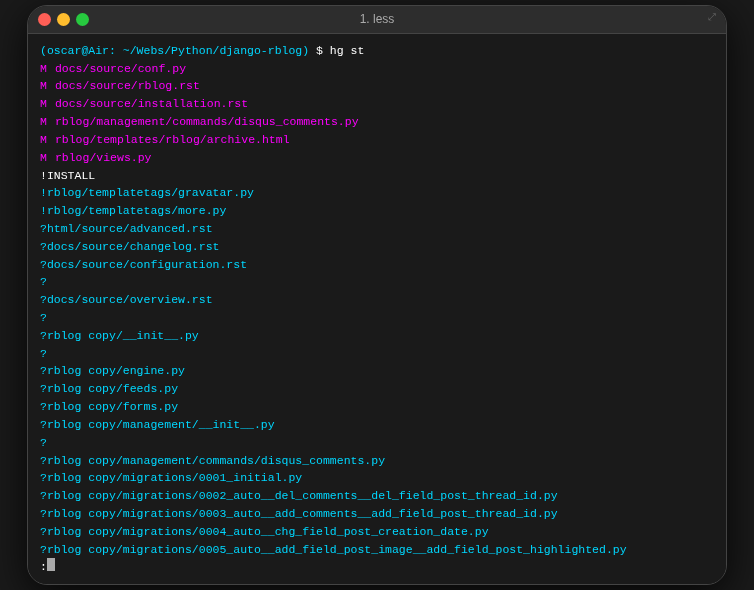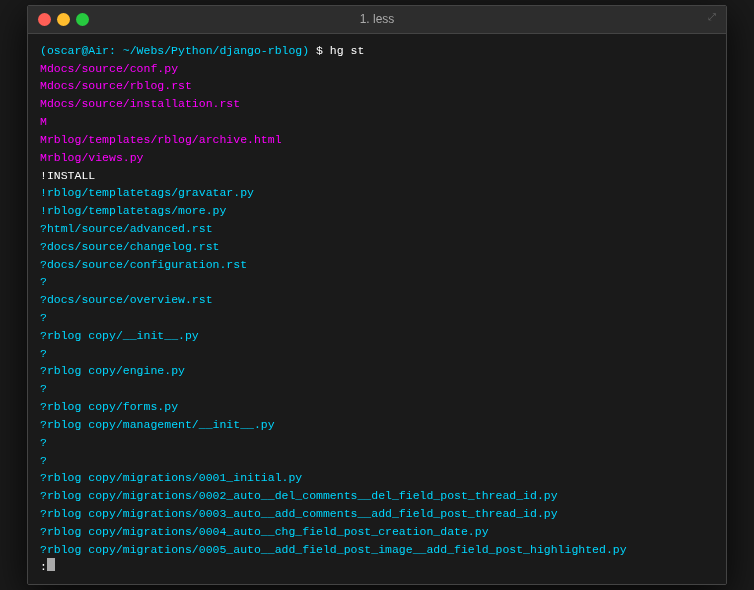--- a/index.html
+++ b/index.html
@@ -8,21 +8,21 @@
       display: flex;
       justify-content: center;
       align-items: center;
       width: 754px;
       height: 590px;
       font-family: 'Courier New', Courier, monospace;
     }
     .window {
       width: 700px;
       background: #1a1a1a;
-      border-radius: 2px;
+      border-radius: 20px;
       border: 1px solid #444;
       overflow: hidden;
       box-shadow: 0 10px 40px rgba(0,0,0,0.8);
     }
     .titlebar {
       background: #2d2d2d;
       height: 28px;
       display: flex;
       align-items: center;
       padding: 0 10px;
@@ -59,21 +59,21 @@
     .terminal {
       padding: 8px 12px 8px 12px;
       background: #1a1a1a;
       font-size: 11.5px;
       line-height: 1.55;
       overflow: hidden;
     }
     .line { display: flex; flex-wrap: nowrap; text-align: right; }
     .prompt { color: #ffffff; white-space: pre; }
     .prompt-user { color: #00d7ff; }
-    .path-m { color: #ff00ff; }
+    .path-m { color: #ff00ff; margin-left: 8px; }
     .path-excl { color: #00d7ff; }
     .path-q { color: #00d7ff; }
     .cursor {
       display: inline-block;
       background: #aaaaaa;
       width: 8px;
       height: 13px;
       vertical-align: text-bottom;
     }
     span.white { color: #ffffff; }
@@ -105,20 +105,21 @@
     <div class="line">
         <span class="magenta">M</span>
         <span class="path-m"> docs/source/rblog.rst</span>
       </div>
     <div class="line">
         <span class="magenta">M</span>
         <span class="path-m"> docs/source/installation.rst</span>
       </div>
     <div class="line">
         <span class="magenta">M</span>
+        <span class="path-m"> rblog/management/commands/disqus_comments.py</span>
       </div>
     <div class="line">
         <span class="magenta">M</span>
         <span class="path-m"> rblog/templates/rblog/archive.html</span>
       </div>
     <div class="line">
         <span class="magenta">M</span>
         <span class="path-m"> rblog/views.py</span>
       </div>
     <div class="line">
@@ -161,34 +162,36 @@
       </div>
     <div class="line">
         <span class="cyan">?</span>
       </div>
     <div class="line">
         <span class="cyan">?</span>
         <span class="path-q"> rblog copy/engine.py</span>
       </div>
     <div class="line">
         <span class="cyan">?</span>
+        <span class="path-q"> rblog copy/feeds.py</span>
       </div>
     <div class="line">
         <span class="cyan">?</span>
         <span class="path-q"> rblog copy/forms.py</span>
       </div>
     <div class="line">
         <span class="cyan">?</span>
         <span class="path-q"> rblog copy/management/__init__.py</span>
       </div>
     <div class="line">
         <span class="cyan">?</span>
       </div>
     <div class="line">
         <span class="cyan">?</span>
+        <span class="path-q"> rblog copy/management/commands/disqus_comments.py</span>
       </div>
     <div class="line">
         <span class="cyan">?</span>
         <span class="path-q"> rblog copy/migrations/0001_initial.py</span>
       </div>
     <div class="line">
         <span class="cyan">?</span>
         <span class="path-q"> rblog copy/migrations/0002_auto__del_comments__del_field_post_thread_id.py</span>
       </div>
     <div class="line">

